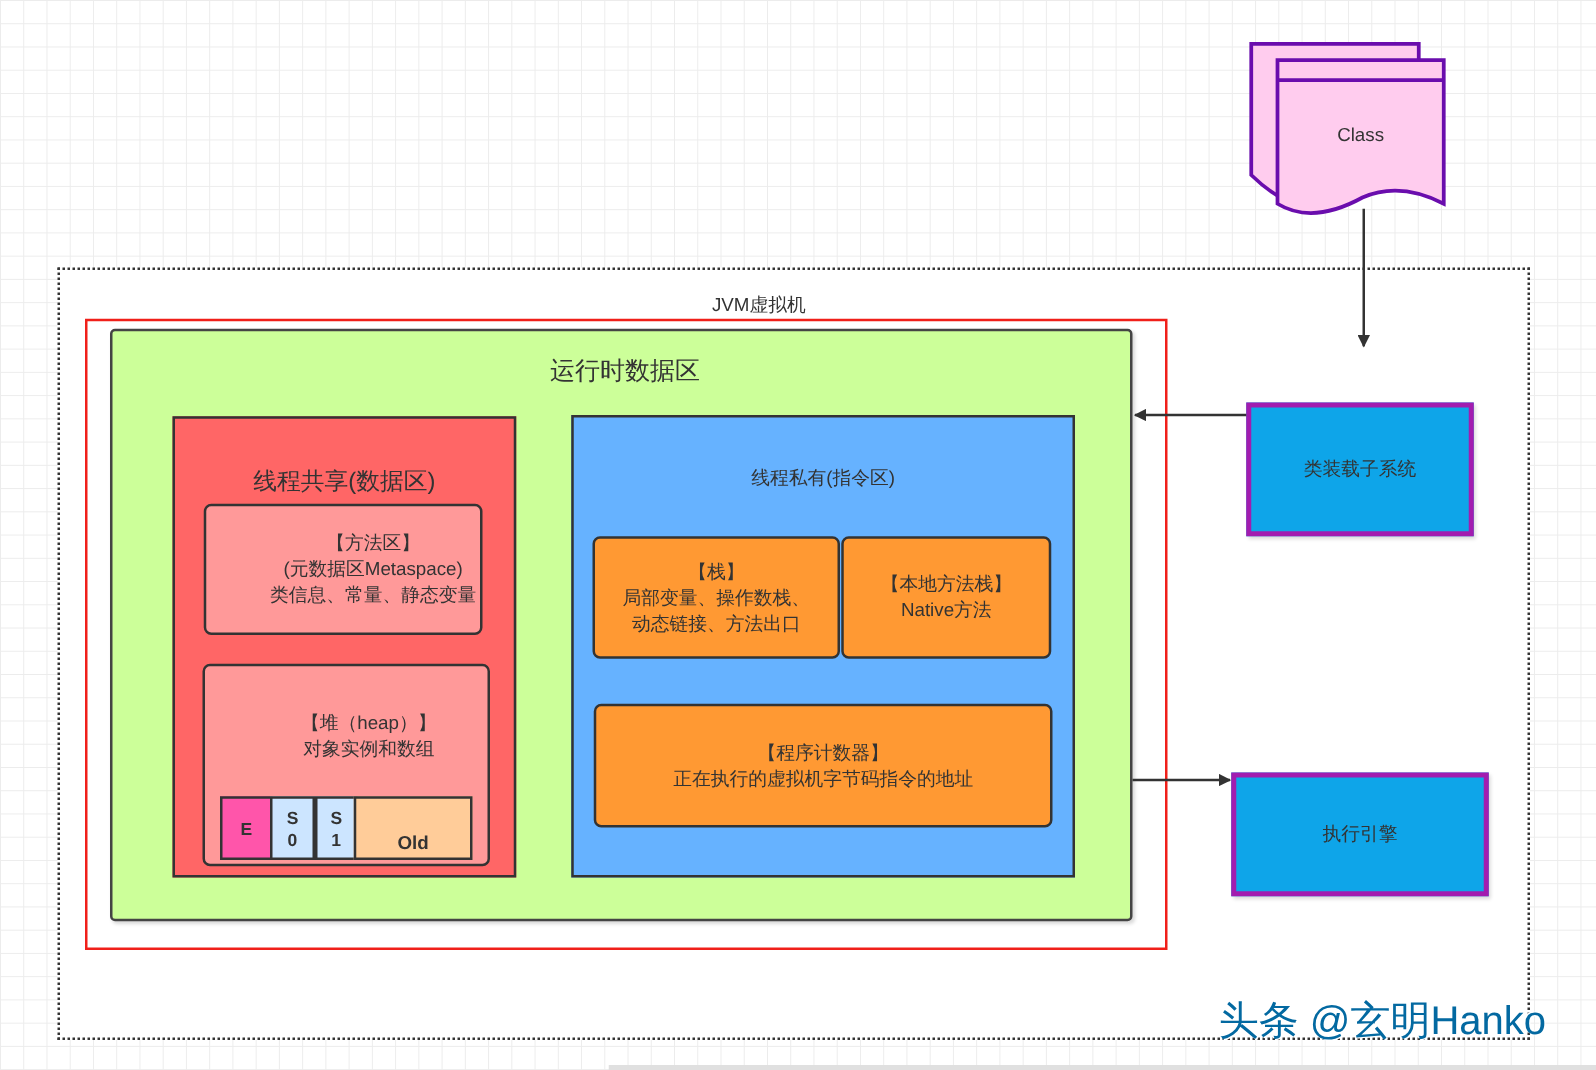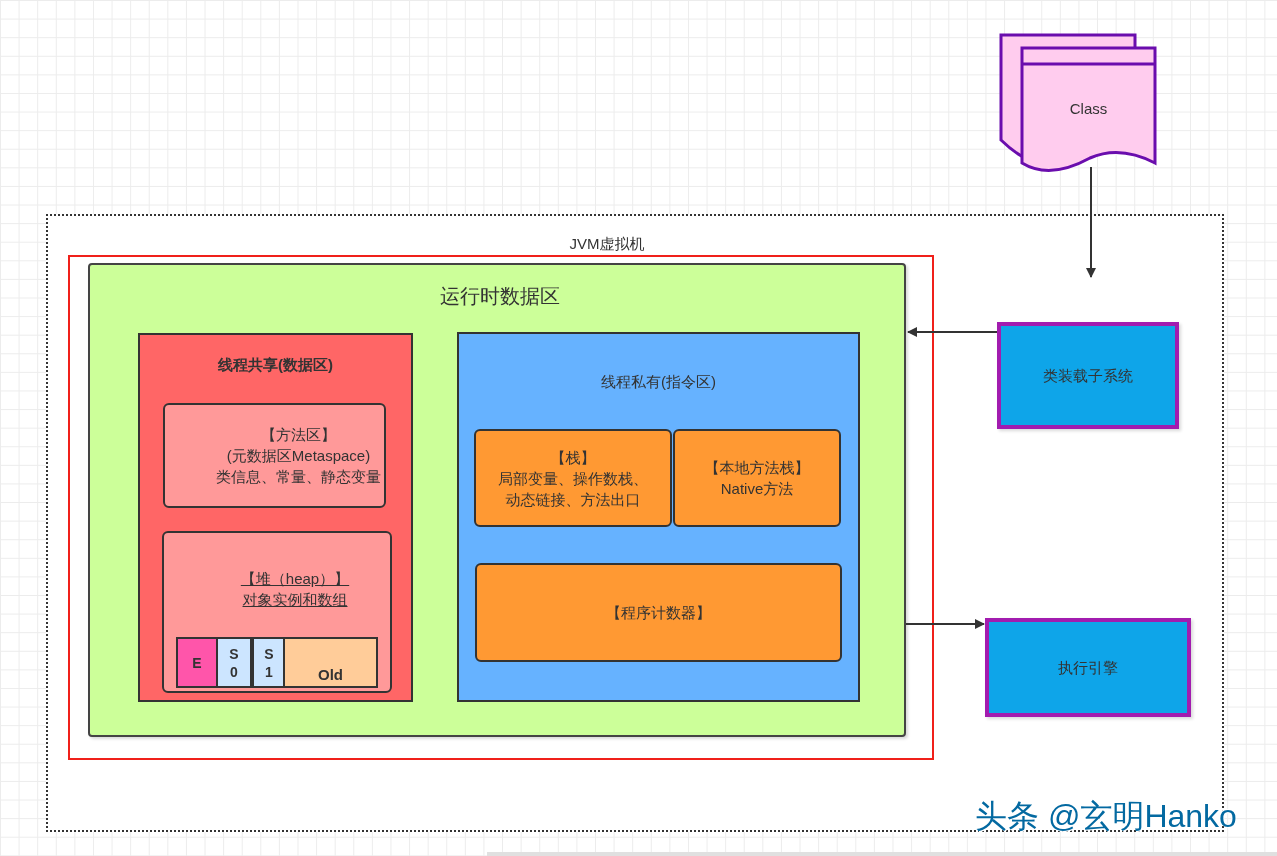--- a/index.html
+++ b/index.html
@@ -23,26 +23,26 @@
     border: 2px dotted #333; background: #fff; }
   .jvm-label { left: 532px; top: 235px; width: 150px; font-size: 15px; text-align: center; }
   .red-frame { left: 68px; top: 255px; width: 866px; height: 505px;
     border: 2px solid #f0201a; }
   .runtime { left: 88px; top: 263px; width: 818px; height: 474px;
     background: #ccff99; border: 2px solid #444; border-radius: 4px;
     box-shadow: 2px 2px 3px rgba(0,0,0,0.15); }
   .runtime-label { left: 400px; top: 283px; width: 200px; text-align: center; font-size: 20px; }
   .shared { left: 138px; top: 333px; width: 275px; height: 369px;
     background: #ff6666; border: 2px solid #333; }
-  .shared-label { left: 138px; top: 356px; width: 275px; text-align: center; font-size: 15px; font-weight: bold; }
+  .shared-label { left: 138px; top: 372px; width: 275px; text-align: center; font-size: 19px; }
   .method-area { left: 163px; top: 403px; width: 223px; height: 105px;
     background: #ff9999; border: 2px solid #333; border-radius: 6px; padding-left: 48px; }
   .heap { left: 162px; top: 531px; width: 230px; height: 162px;
     background: #ff9999; border: 2px solid #333; border-radius: 6px; }
-  .heap-text { left: 162px; top: 568px; width: 266px; text-decoration: underline; }
+  .heap-text { left: 162px; top: 568px; width: 266px; }
   .gen { top: 637px; height: 51px; border: 2px solid #333; font-size: 14px; font-weight: bold; line-height: 18px; }
   .gen-e { left: 176px; width: 42px; background: #ff55aa; }
   .gen-s0 { left: 216px; width: 36px; background: #cce5ff; }
   .gen-s1 { left: 252px; width: 34px; background: #cce5ff; }
   .gen-old { left: 283px; width: 95px; background: #ffcc99; }
   .private { left: 457px; top: 332px; width: 403px; height: 370px;
     background: #66b2ff; border: 2px solid #333; }
   .private-label { left: 457px; top: 373px; width: 403px; text-align: center; font-size: 15px; }
   .orange { background: #ff9933; border: 2px solid #333; border-radius: 6px; }
   .stack { left: 474px; top: 429px; width: 198px; height: 98px; }
@@ -107,20 +107,21 @@
   <div>动态链接、方法出口</div>
 </div>
 
 <div class="abs orange native-stack center-text">
   <div>【本地方法栈】</div>
   <div>Native方法</div>
 </div>
 
 <div class="abs orange pc center-text">
   <div>【程序计数器】</div>
+  <div>正在执行的虚拟机字节码指令的地址</div>
 </div>
 
 <div class="abs cyan classloader center-text">
   <div>类装载子系统</div>
 </div>
 <div class="abs cyan engine center-text">
   <div>执行引擎</div>
 </div>
 
 <svg class="overlay" viewBox="0 0 1277 856">

